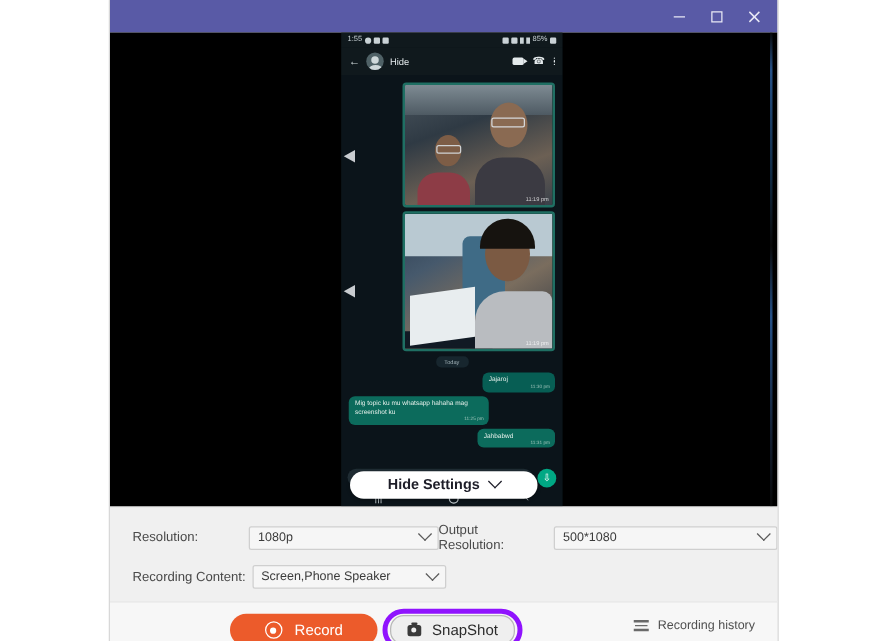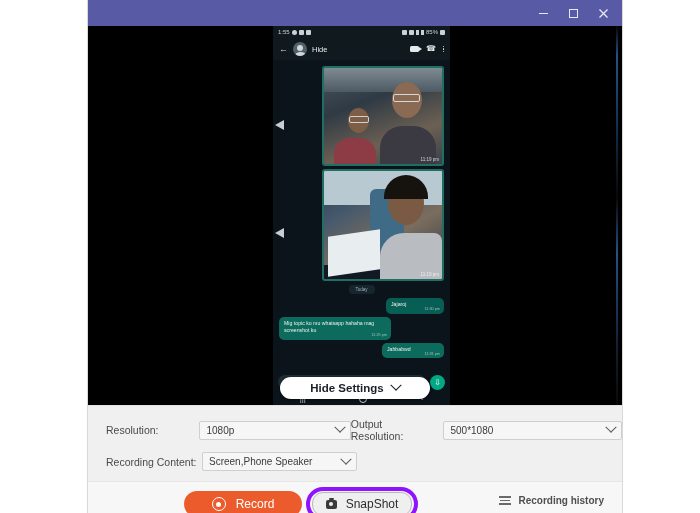--- a/index.html
+++ b/index.html
@@ -313,21 +313,21 @@
   .cam2 {
     width: 11px; height: 9px; background: #3a3a3a;
     border-radius: 2px; position: relative;
   }
   .cam2::before { content:""; position:absolute; left:3.3px; top:2px; width:4.4px; height:4.4px; border-radius:50%; background:#efefef; }
   .cam2::after  { content:""; position:absolute; left:3px; top:-2px; width:5px; height:2px; background:#3a3a3a; border-radius:1px; }
 
   .history {
     position: absolute; right: 18px; top: 13px;
     display: flex; align-items: center; gap: 7px;
-    font-size: 10px; color: #4f4f4f; font-weight: bold;
+    font-size: 10px; color: #4f4f4f;
   }
   .list-ico { display: flex; flex-direction: column; gap: 2px; }
   .list-ico i { display: block; height: 1.4px; background: #6a6a6a; }
   .list-ico i:nth-child(1) { width: 12px; }
   .list-ico i:nth-child(2) { width: 10px; margin-left: 1px;}
   .list-ico i:nth-child(3) { width: 12px; }
 </style>
 </head>
 <body>
 

